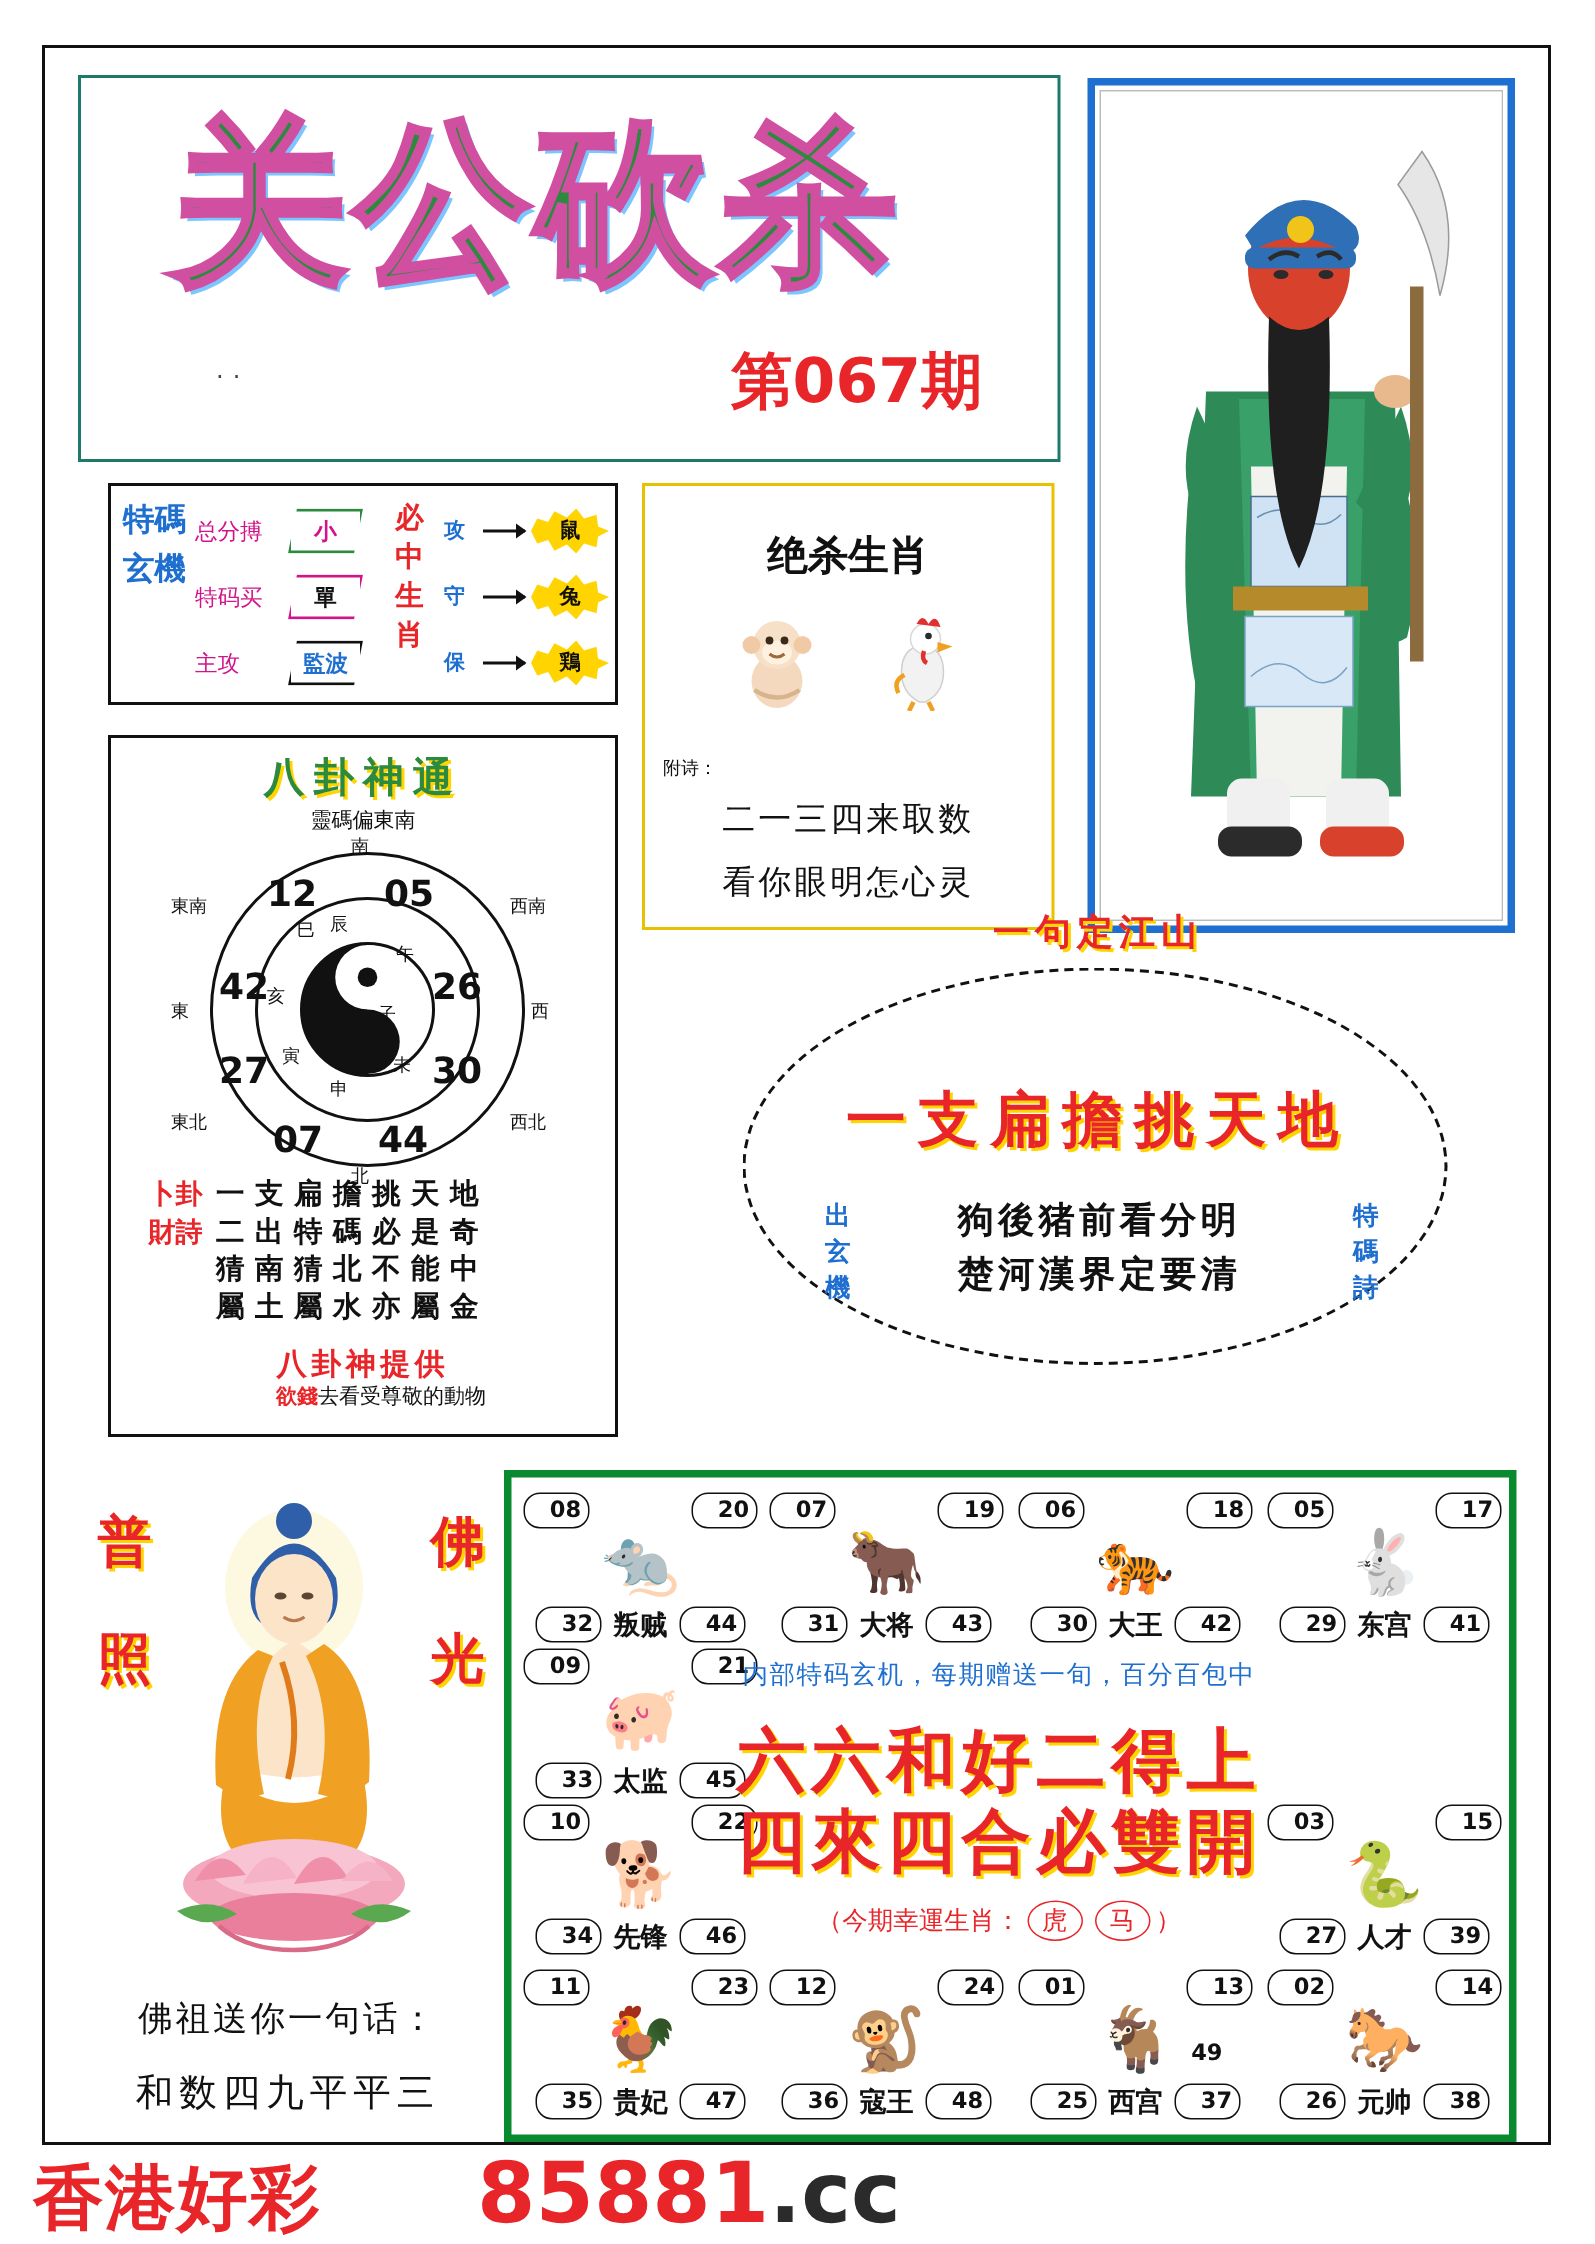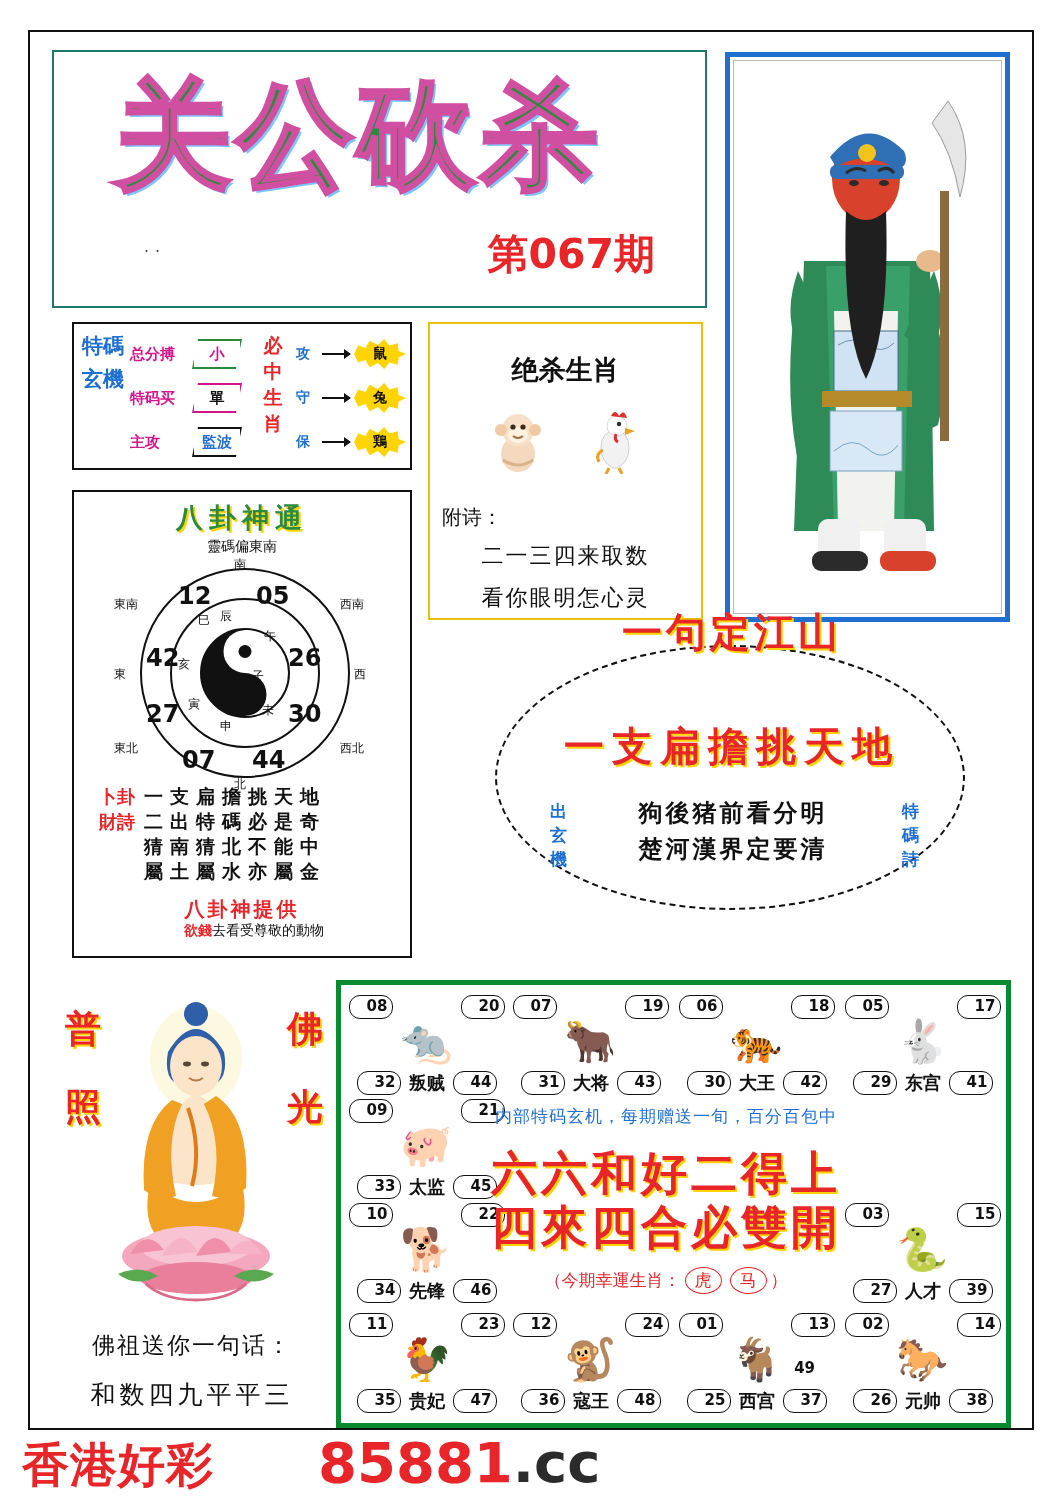--- a/index.html
+++ b/index.html
@@ -53,21 +53,21 @@
   .tm-box{
     position:absolute;left:72px;top:322px;width:340px;height:148px;
     border:2px solid #111;background:#fff;box-sizing:border-box;
   }
   .tm-left{
     position:absolute;left:6px;top:6px;width:46px;height:134px;
     color:#1f6fd0;font-size:21px;font-weight:bold;text-align:center;line-height:33px;
   }
   .tm-mid{position:absolute;left:56px;top:8px;width:120px;height:132px;}
   .tm-row{height:44px;display:flex;align-items:center;}
-  .tm-lab{font-size:15px;color:#d2148a;font-weight:bold;width:62px;}
+  .tm-lab{font-size:15px;color:#d2148a;font-weight:normal;width:62px;}
   .tm-val{
     width:46px;height:26px;line-height:26px;text-align:center;font-size:15px;
     font-weight:bold;border:2px solid #1f6fd0;color:#111;
     clip-path:polygon(12% 0,100% 0,88% 100%,0 100%);
   }
   .tm-val.b1{color:#d2148a;border-color:#2b8a3e;}
   .tm-val.b2{color:#111;border-color:#d2148a;}
   .tm-val.b3{color:#1f6fd0;border-color:#111;}
   .tm-center{
     position:absolute;left:182px;top:8px;width:34px;height:132px;
@@ -89,21 +89,21 @@
 
   
   .js-box{
     position:absolute;left:428px;top:322px;width:275px;height:298px;
     border:2px solid #e8c200;background:#fff;box-sizing:border-box;
   }
   .js-title{
     text-align:center;font-size:27px;color:#111;font-weight:bold;margin-top:28px;
   }
   .js-animals{display:flex;justify-content:center;gap:34px;margin-top:20px;}
-  .js-poem-label{font-size:20px;color:#111;margin:30px 0 0 12px;}
+  .js-poem-label{font-size:12px;color:#111;margin:30px 0 0 12px;}
   .js-line{font-size:22px;color:#111;text-align:center;margin-top:10px;letter-spacing:2px;}
   .js-line.second{margin-top:12px;}
 
   
   .bg-box{
     position:absolute;left:72px;top:490px;width:340px;height:468px;
     border:2px solid #111;background:#fff;box-sizing:border-box;
   }
   .bg-title{
     text-align:center;margin-top:8px;font-size:27px;font-weight:bold;
@@ -149,21 +149,21 @@
   }
   .bg-foot2 .red{color:#e8262a;font-weight:bold;}
 
   
   .oval{
     position:absolute;left:495px;top:645px;width:470px;height:265px;
     border:2px dashed #111;border-radius:50%;box-sizing:border-box;background:#fff;
   }
   .oval-title{
     position:absolute;left:0;top:-42px;width:470px;text-align:center;
-    font-size:40px;font-weight:bold;color:#e8262a;letter-spacing:4px;
+    font-size:24px;font-weight:bold;color:#e8262a;letter-spacing:4px;
     text-shadow:2px 2px 0 #ffd400;
   }
   .oval-main{
     position:absolute;left:0;top:72px;width:470px;text-align:center;
     font-size:40px;font-weight:bold;color:#e8262a;letter-spacing:8px;
     text-shadow:2px 2px 0 #ffd400;
   }
   .oval-l,.oval-r{
     position:absolute;top:152px;width:26px;font-size:17px;color:#1f6fd0;font-weight:bold;
     line-height:24px;text-align:right;

